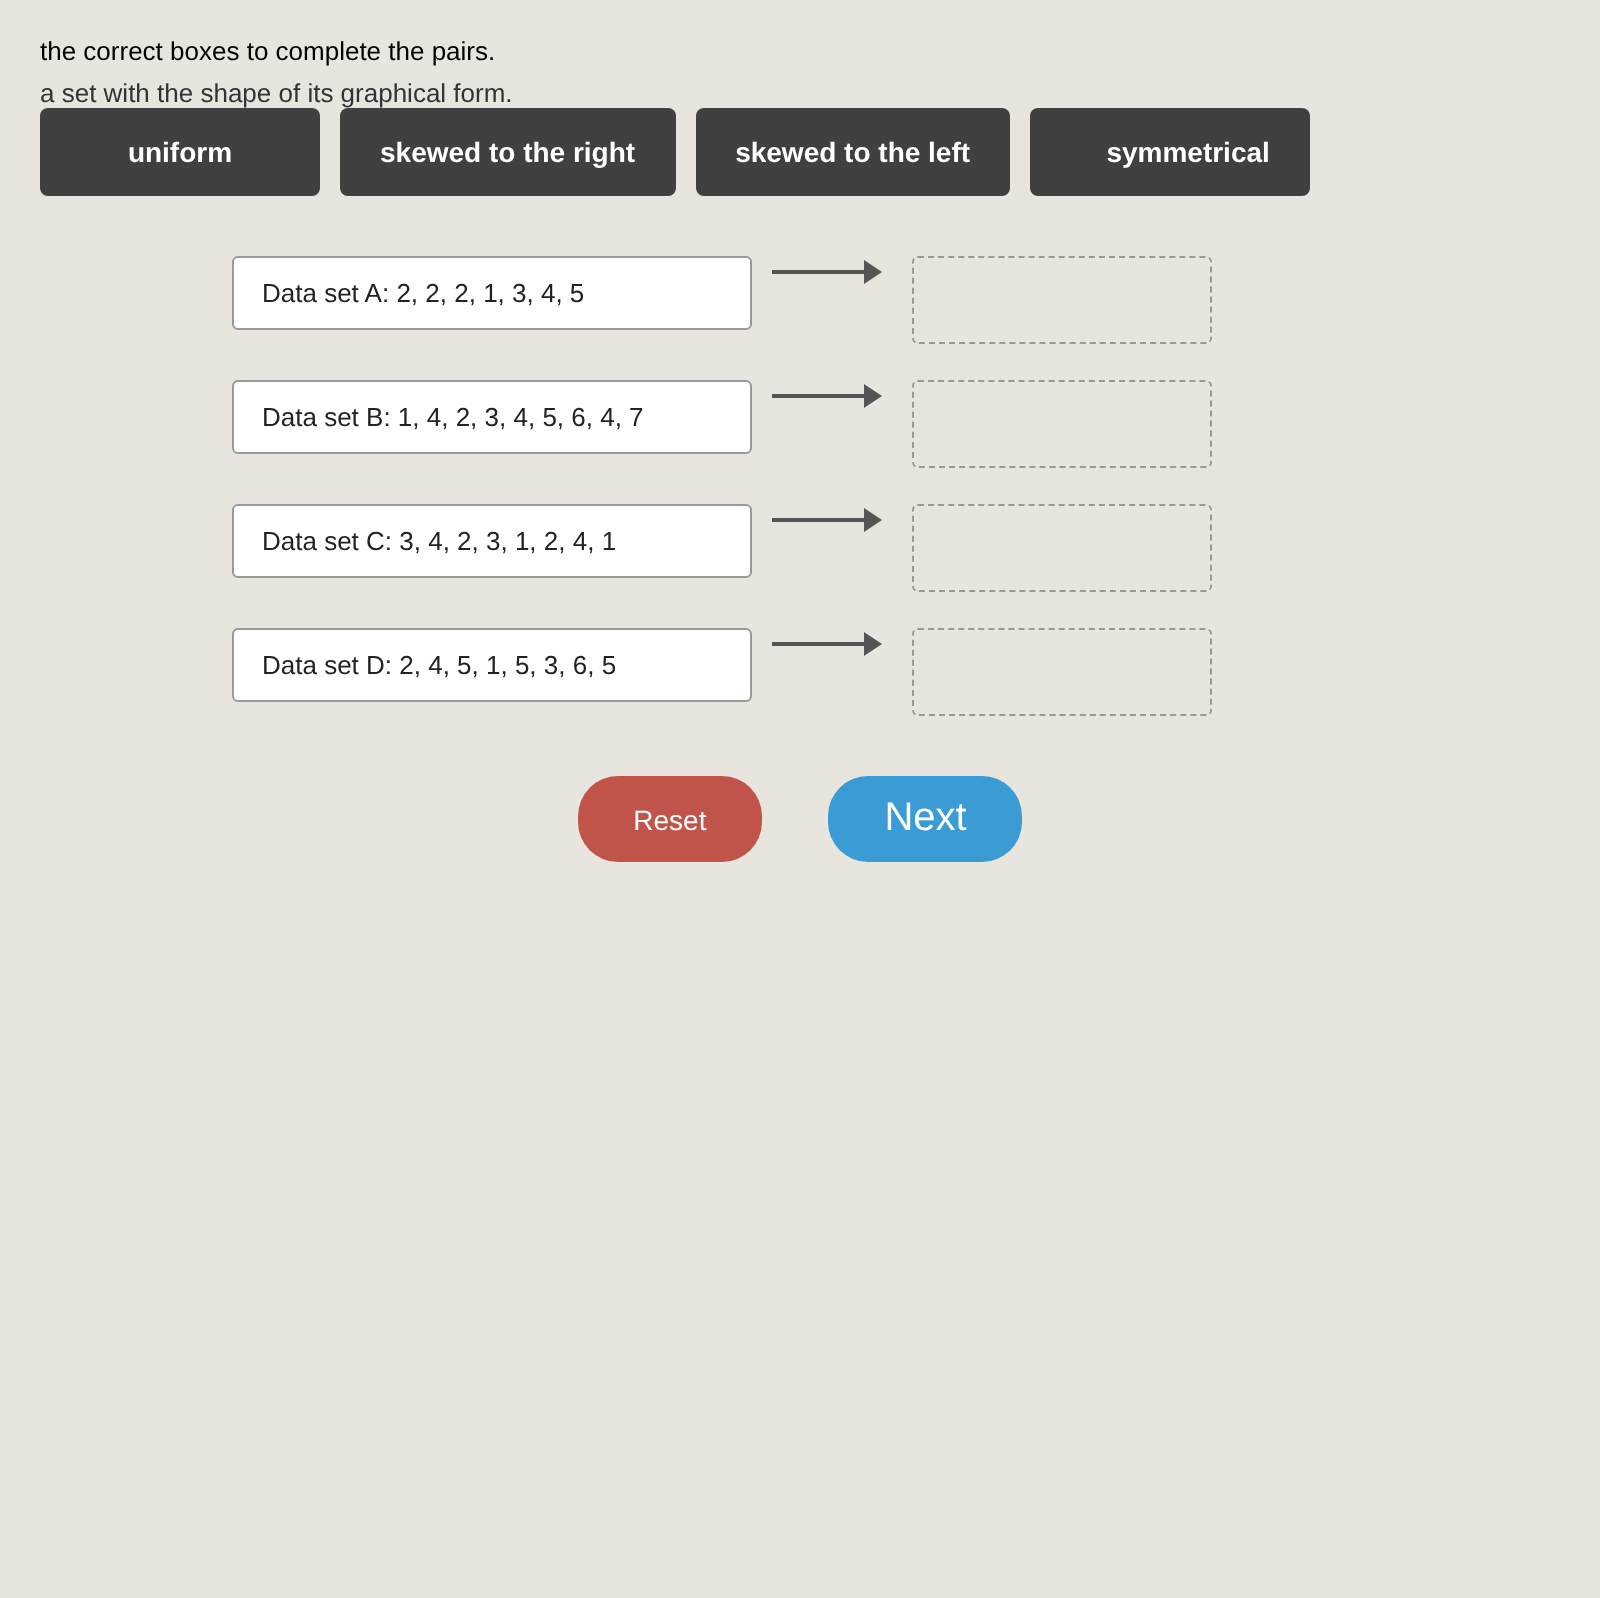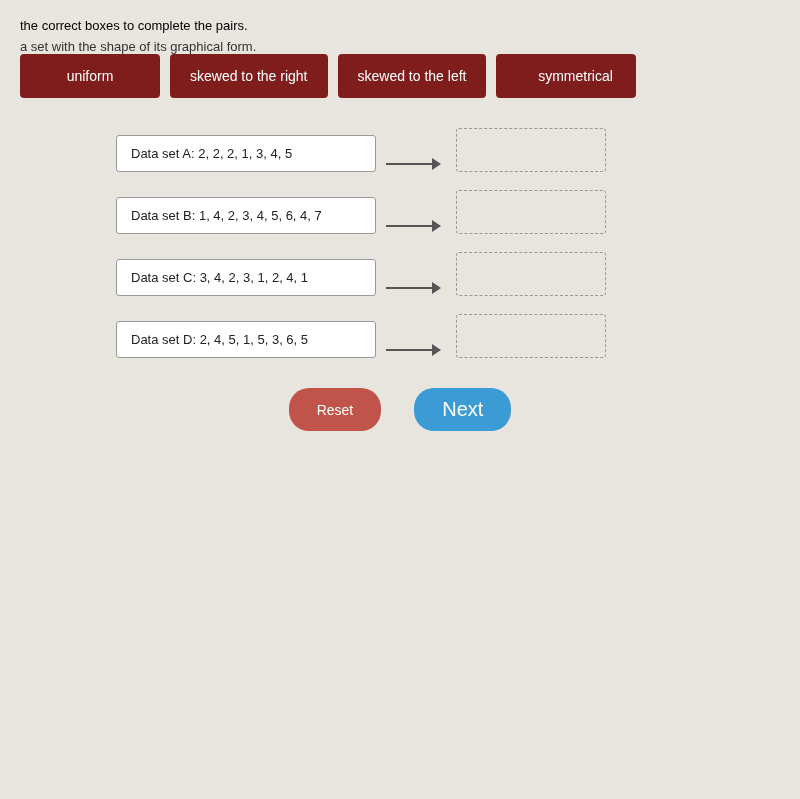--- a/index.html
+++ b/index.html
@@ -34,26 +34,26 @@
 
     
     .options-row {
       display: flex;
       gap: 0;
       margin-bottom: 30px;
       width: 100%;
     }
 
     .option-btn {
-      background-color: #7f1d1d;
+      background-color: #404040;
       color: #fff;
       border: none;
       padding: 14px 20px;
       font-size: 14px;
-      font-weight: 400;
+      font-weight: 700;
       cursor: pointer;
       min-width: 140px;
       text-align: center;
       margin-right: 10px;
       border-radius: 4px;
     }
 
     .option-btn:last-child {
       margin-right: 0;
       padding-left: 38px;
@@ -63,21 +63,21 @@
     .matching-area {
       display: flex;
       flex-direction: column;
       gap: 18px;
       margin-left: 60px;
       margin-bottom: 30px;
     }
 
     .match-row {
       display: flex;
-      align-items: flex-end;
+      align-items: flex-start;
       gap: 0;
       padding-left: 36px;
     }
 
     .dataset-box {
       border: 1.5px solid #999;
       background: #fff;
       padding: 10px 14px;
       font-size: 13px;
       min-width: 260px;

